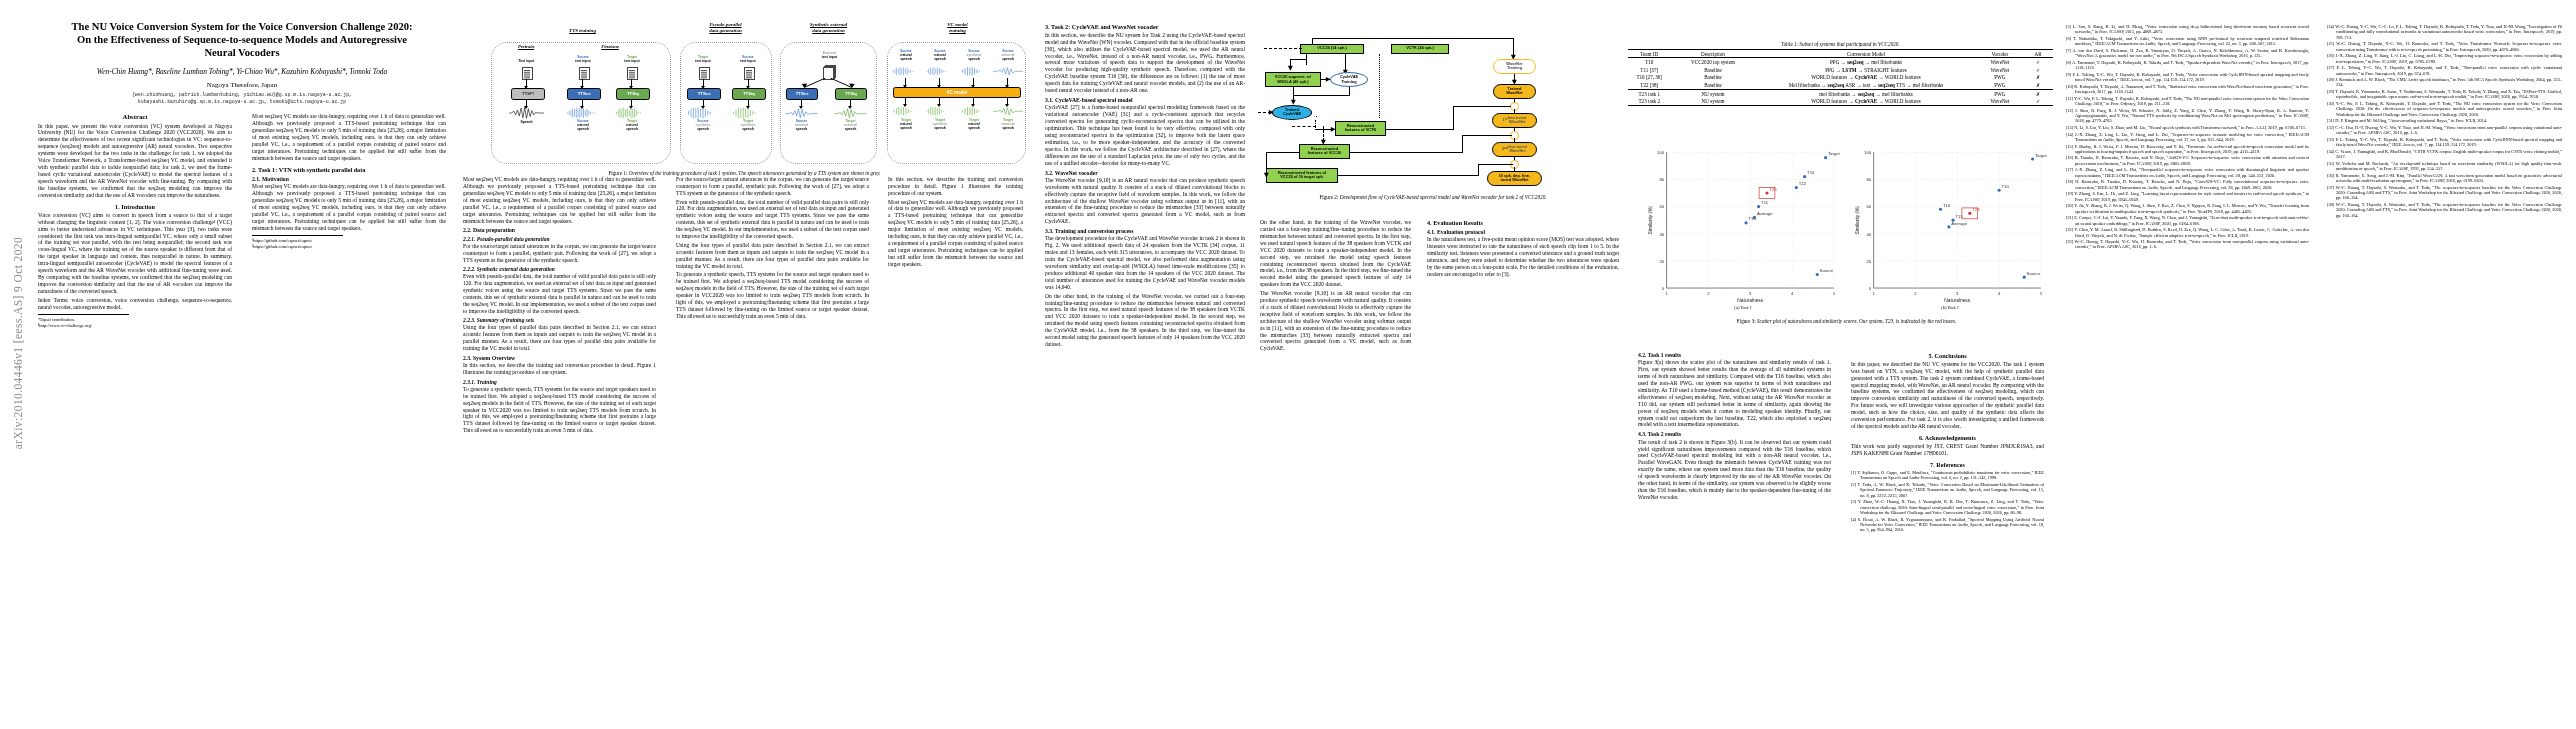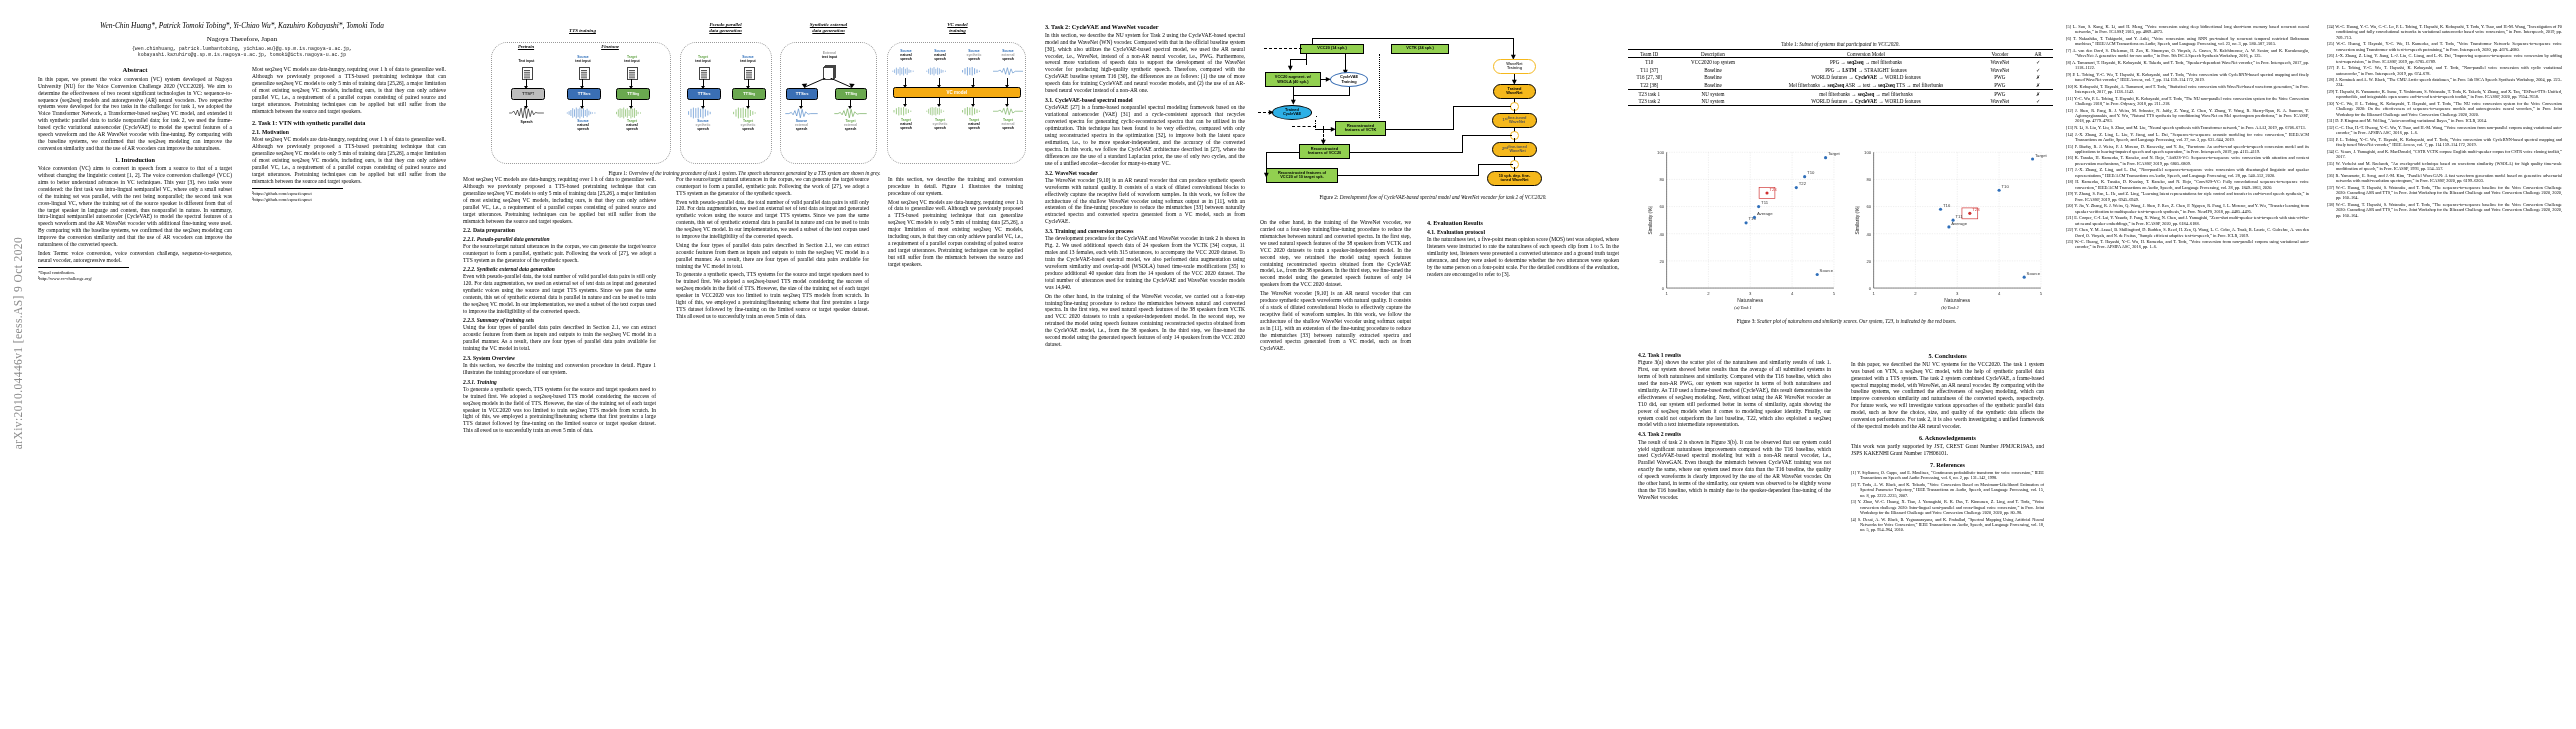--- a/index.html
+++ b/index.html
@@ -95,22 +95,27 @@
 </style>
 </head>
 <body>
 
 <div id="page">
 
   <div id="arxiv-stamp">arXiv:2010.04446v1  [eess.AS]  9 Oct 2020</div>
 
   <div class="col" style="left:38px;top:20.7px;width:408px;">
 
-
-    <div class="authors">Wen-Chin Huang*, Patrick Tomoki Tobing*, Yi-Chiao Wu*, Kazuhiro Kobayashi*, Tomoki Toda</div>
+    <h1 class="title">
+      <span>The NU Voice Conversion System for the Voice Conversion Challenge 2020:</span><br>
+      <span>On the Effectiveness of Sequence-to-sequence Models and Autoregressive</span><br>
+      <span>Neural Vocoders</span>
+    </h1>
+
+    <div class="authors">Wen-Chin Huang*, Baseline Lumban Tobing*, Yi-Chiao Wu*, Kazuhiro Kobayashi*, Tomoki Toda</div>
     <div class="affil">Nagoya Therefore, Japan</div>
     <div class="emails">
       <div>{wen.chinhuang, patrick.lumbantobing, yichiao.wu}@g.sp.m.is.nagoya-u.ac.jp,</div>
       <div>kobayashi.kazuhiro@g.sp.m.is.nagoya-u.ac.jp, tomoki@icts.nagoya-u.ac.jp</div>
     </div>
 
     <div style="position:relative;">
       <div style="position:absolute;left:0;top:0;width:194px;">
         <h2 class="abshead">Abstract</h2>
         <div class="colbody">

